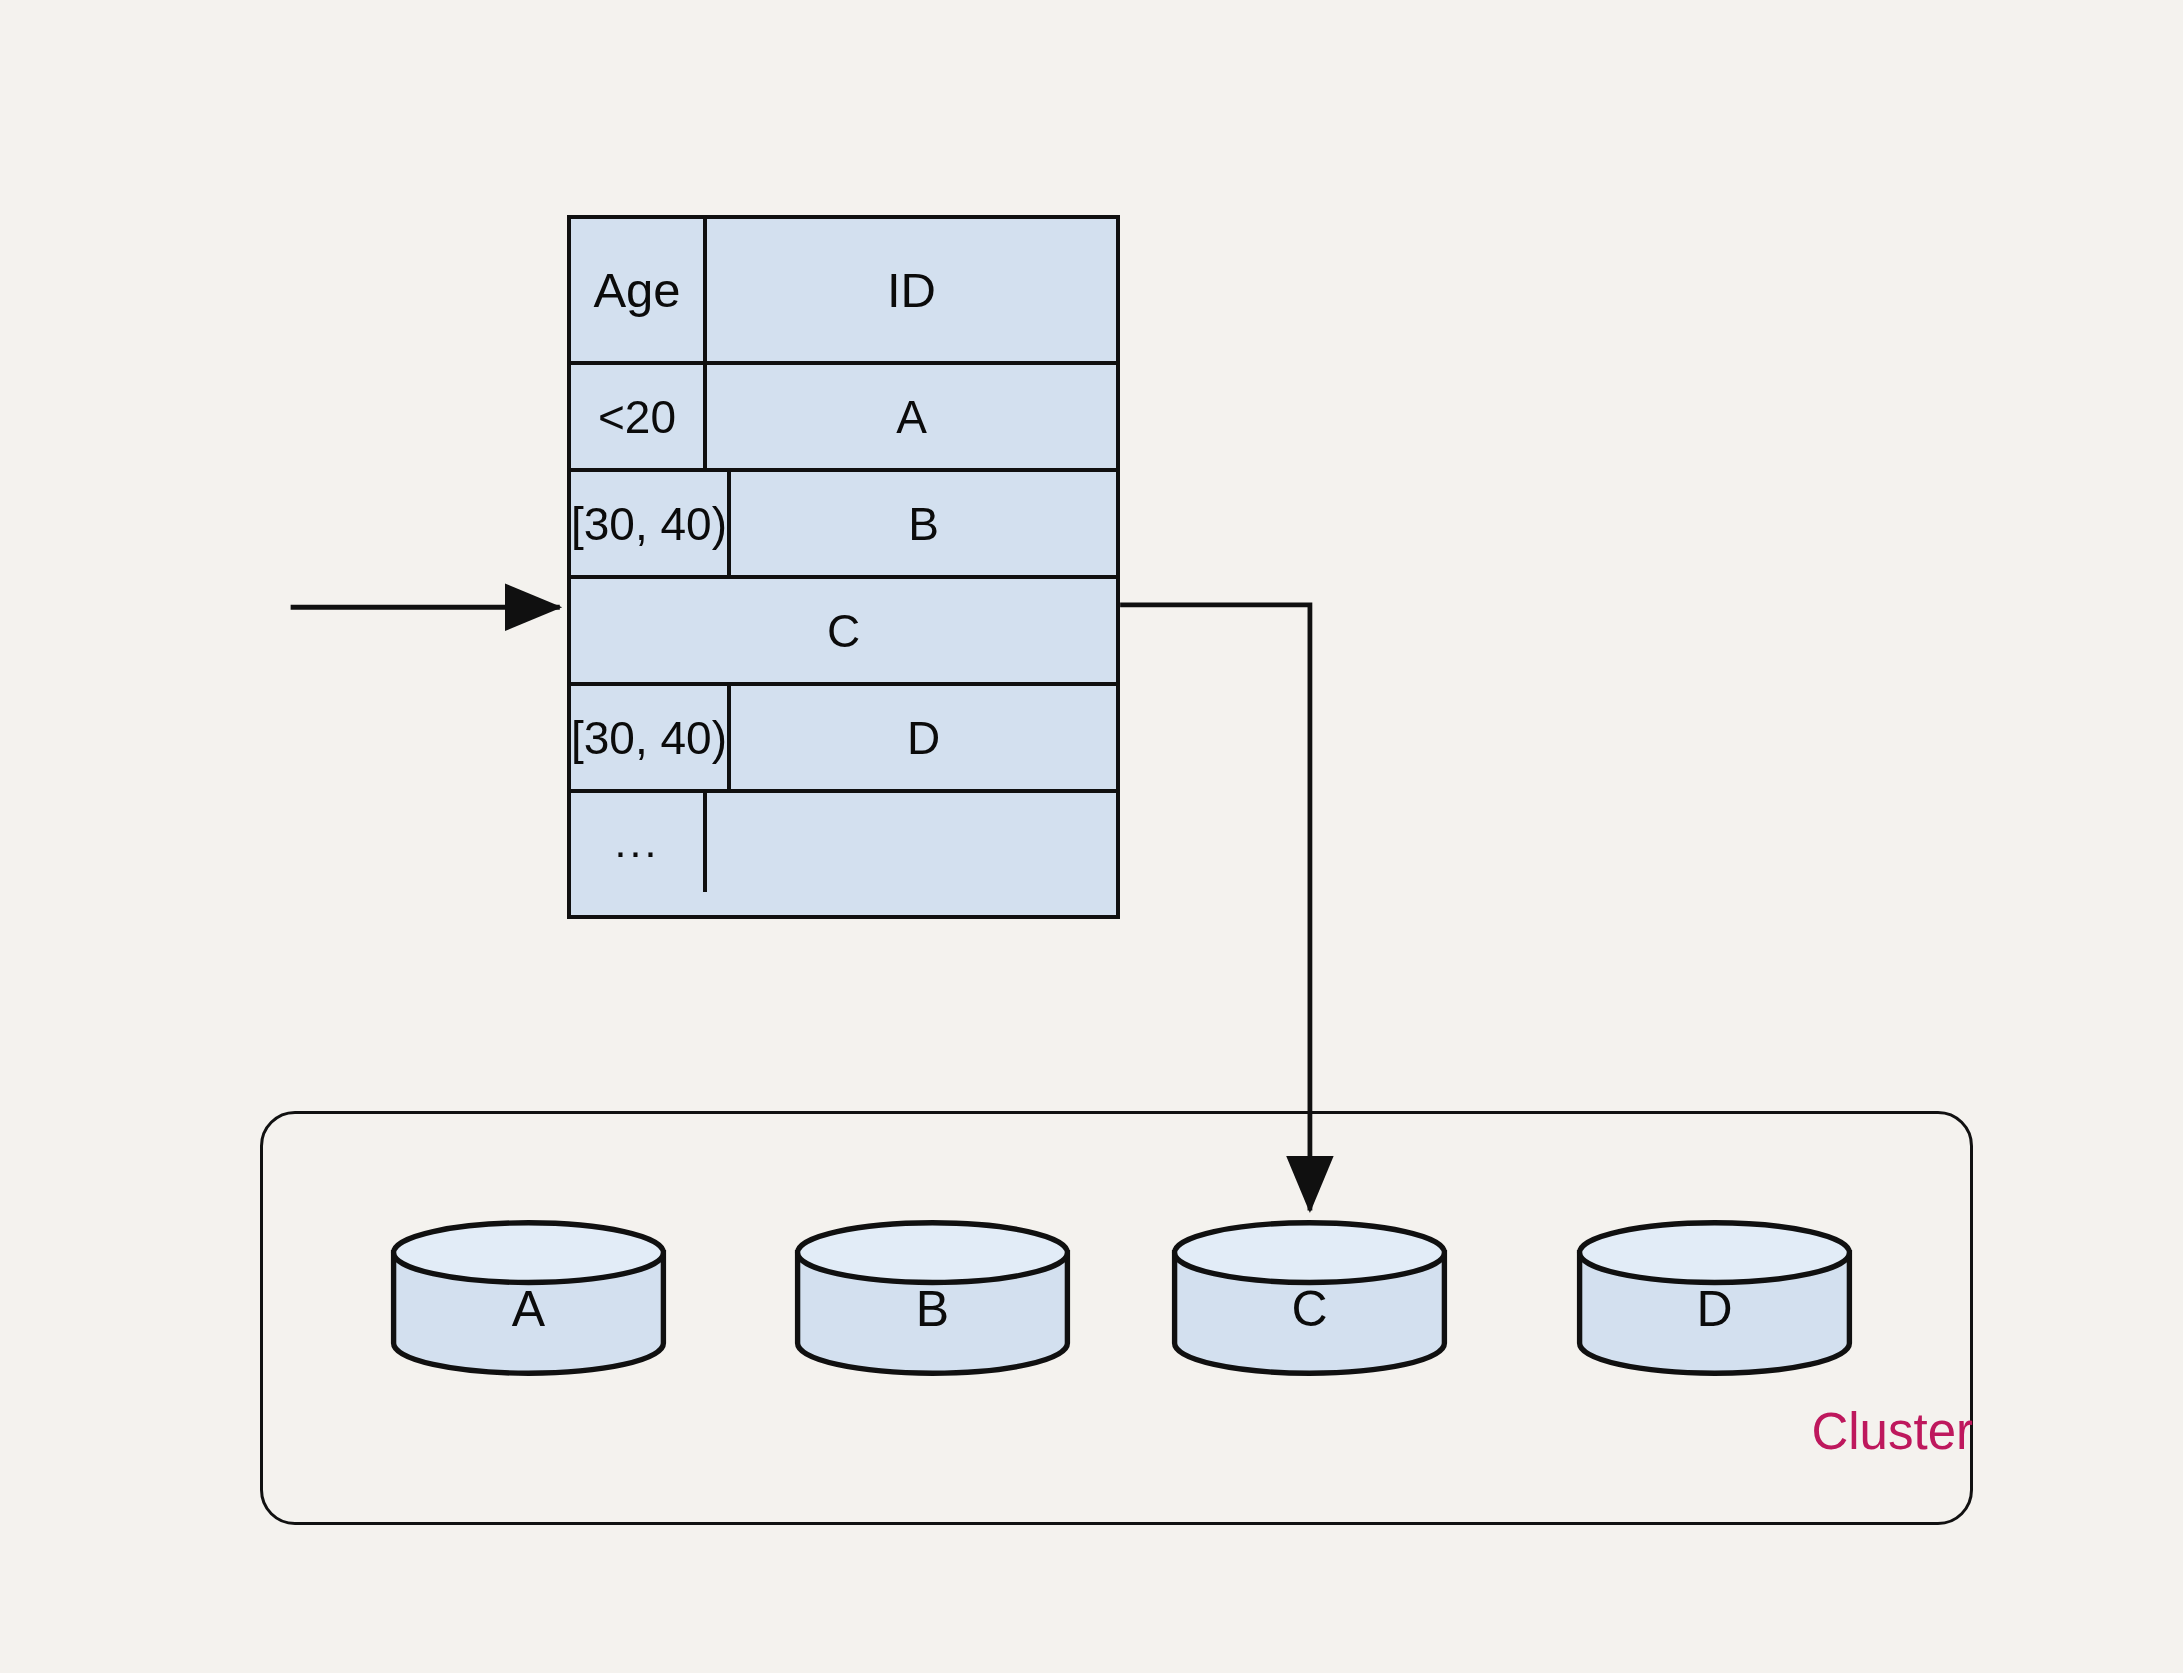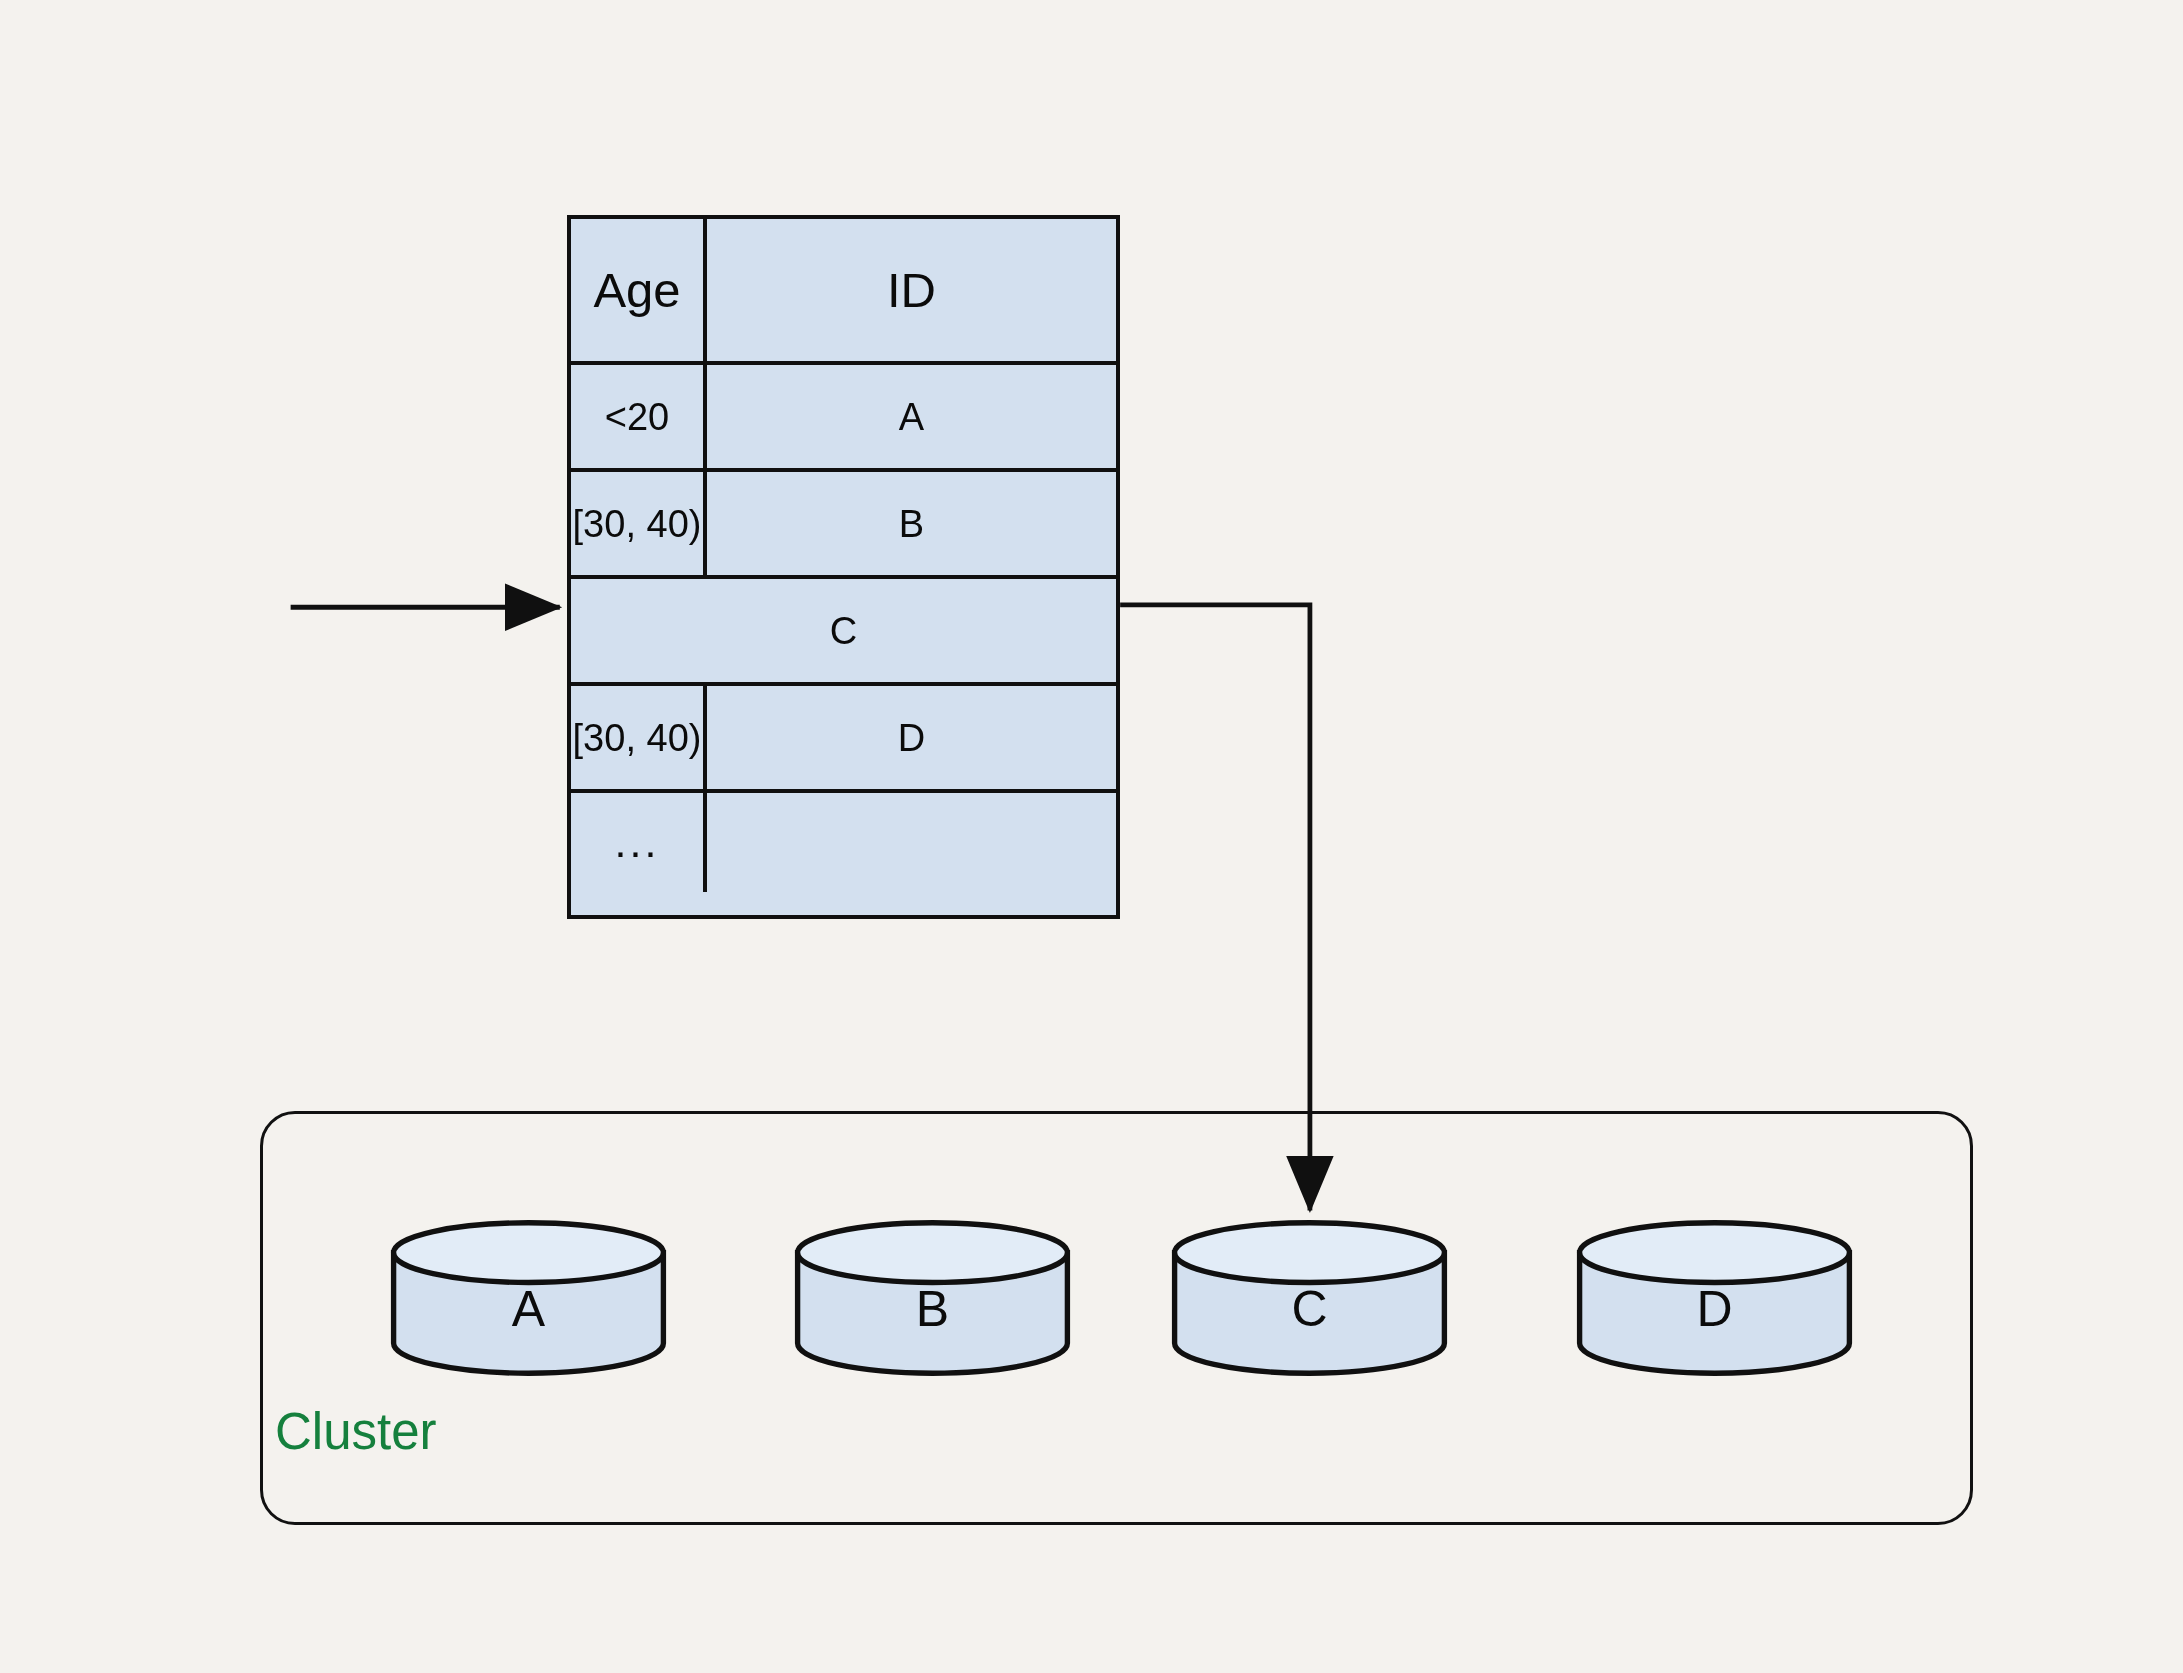--- a/index.html
+++ b/index.html
@@ -48,21 +48,21 @@
   .tbl-row.header { height: 146px; }
   .tbl-row.body   { height: 107px; }
   .tbl-row.ellipsis { height: 99px; }
   .cell {
     box-sizing: border-box;
     display: flex;
     align-items: center;
     justify-content: center;
     background: #d3e0ef;
     color: #0b0b0b;
-    font-size: 38px;
+    font-size: 46px;
     line-height: 1;
     white-space: nowrap;
   }
   .cell.age {
     flex: 0 0 136px;
     border-right: 4.2px solid #101010;
   }
   .cell.id { flex: 1 1 auto; }
   .tbl-row.header .cell { font-size: 49px; }
   .tbl-row.ellipsis .cell.age { letter-spacing: 3px; font-size: 43px; }
@@ -74,26 +74,26 @@
     top: 1111px;
     width: 1713px;
     height: 414px;
     border: 3.6px solid #111111;
     border-radius: 35px;
     box-sizing: border-box;
     background: transparent;
   }
   .cluster-label {
     position: absolute;
-    left: 275px;
+    left: 260px;
     top: 1406px;
     width: 1713px;
-    text-align: left;
+    text-align: right;
     font-size: 51px;
-    color: #15803d;
+    color: #be185d;
     line-height: 1;
   }
   
   .cyl {
     position: absolute;
     width: 275px;
     height: 154px;
   }
   .cyl svg { display: block; width: 275px; height: 154px; overflow: visible; }
   .cyl-label {

